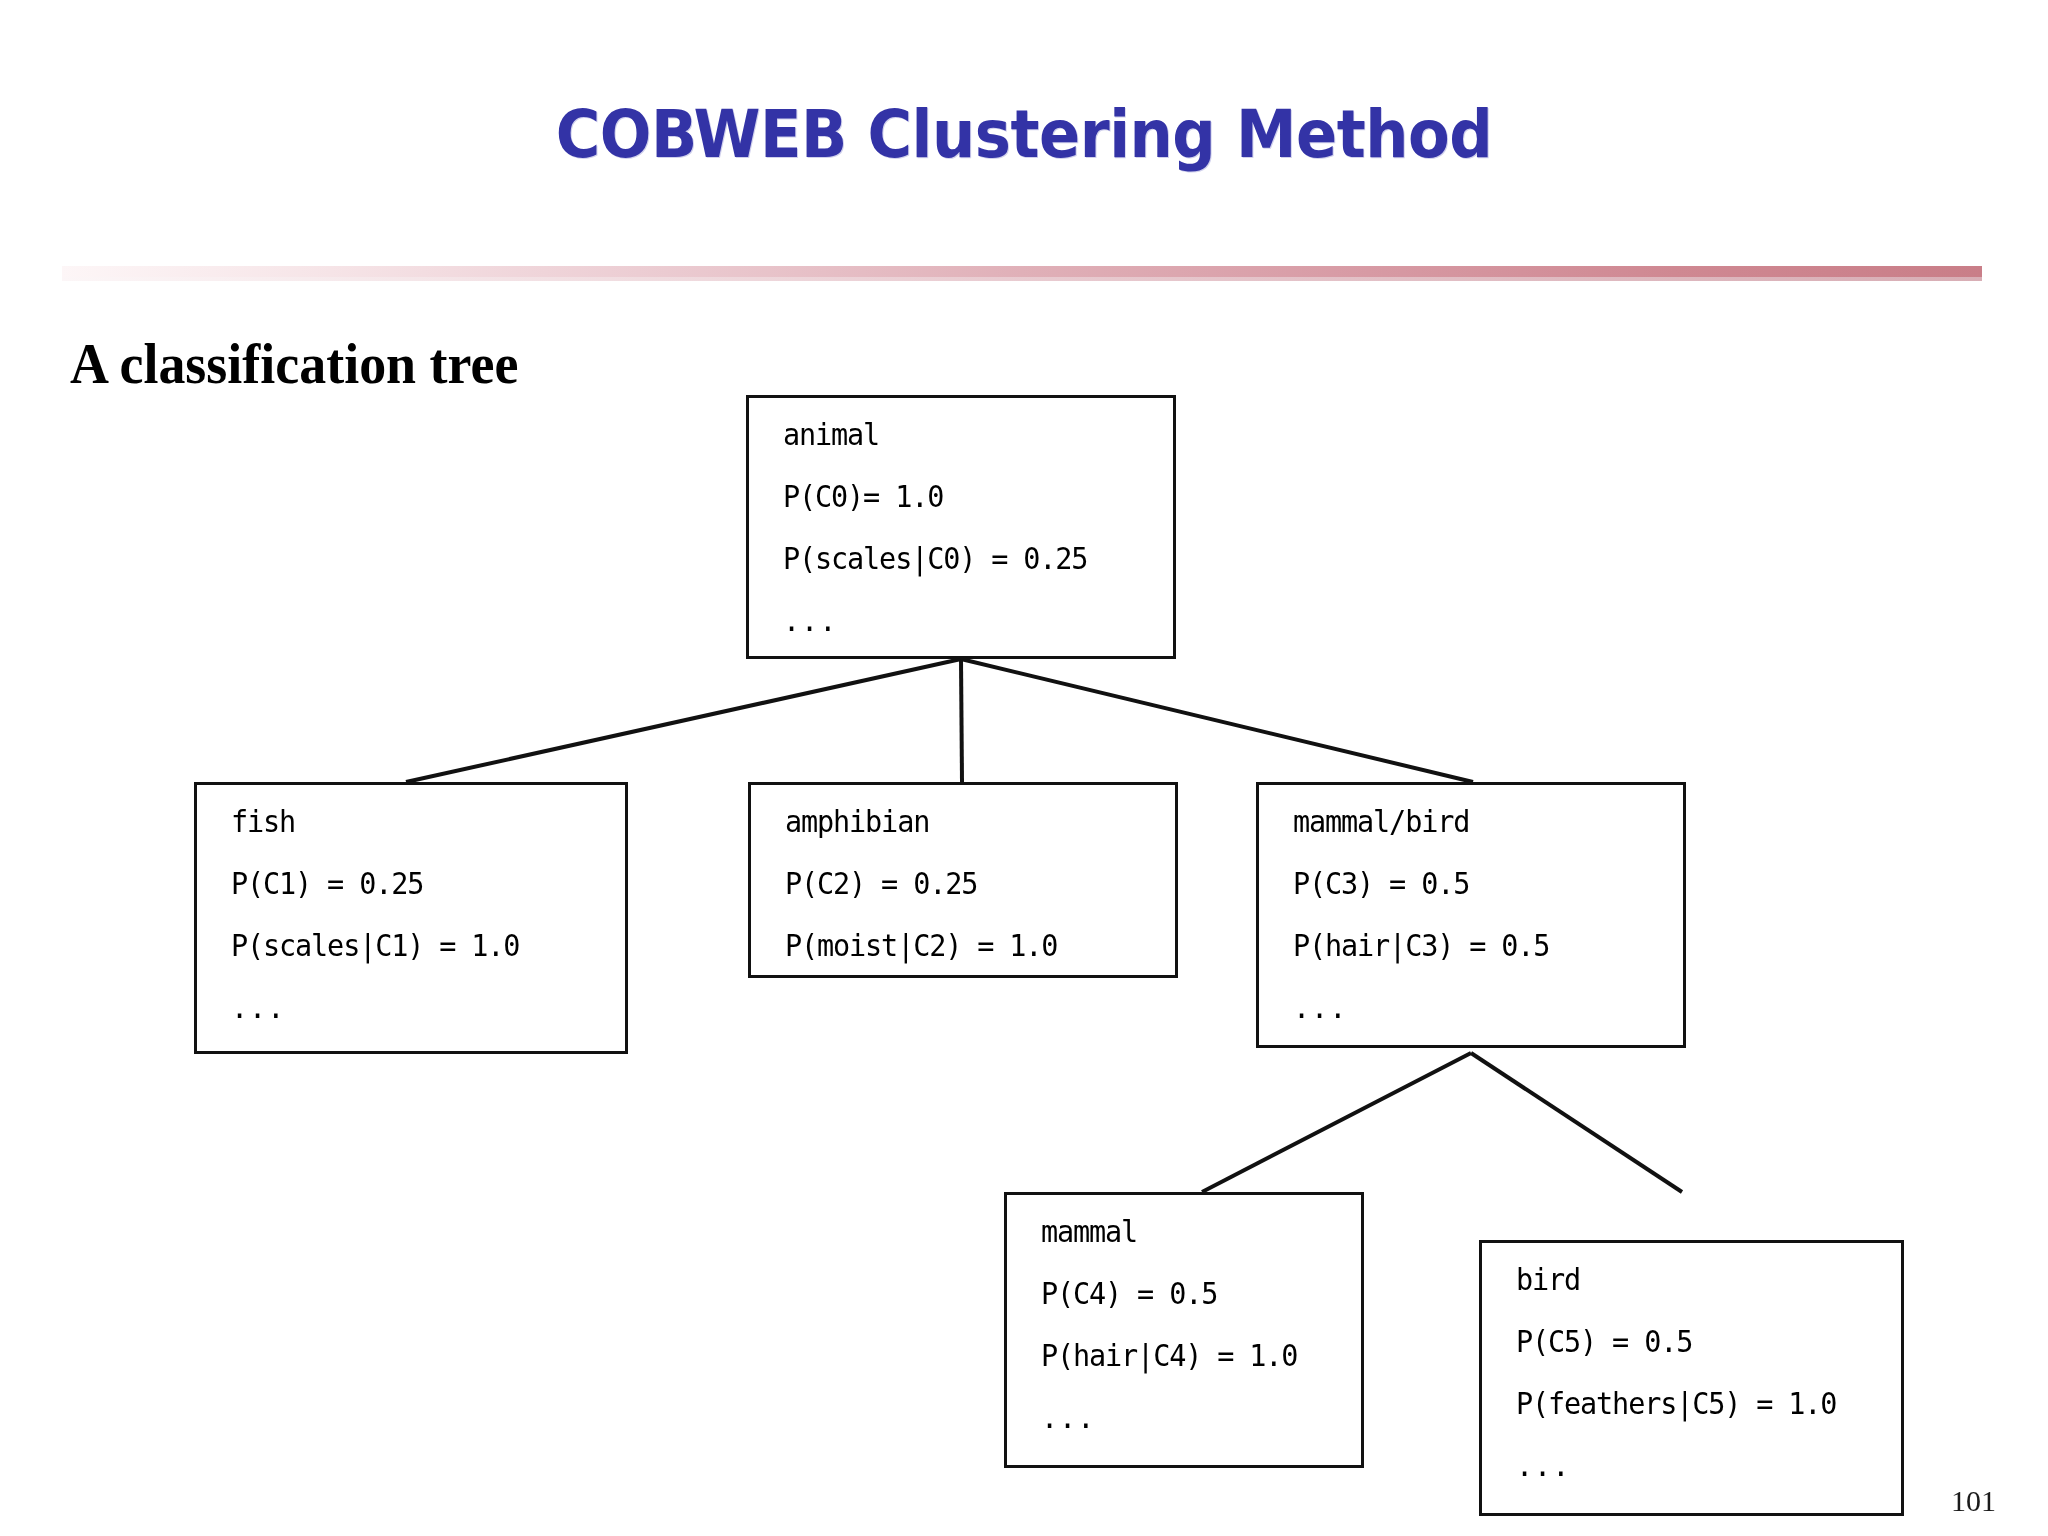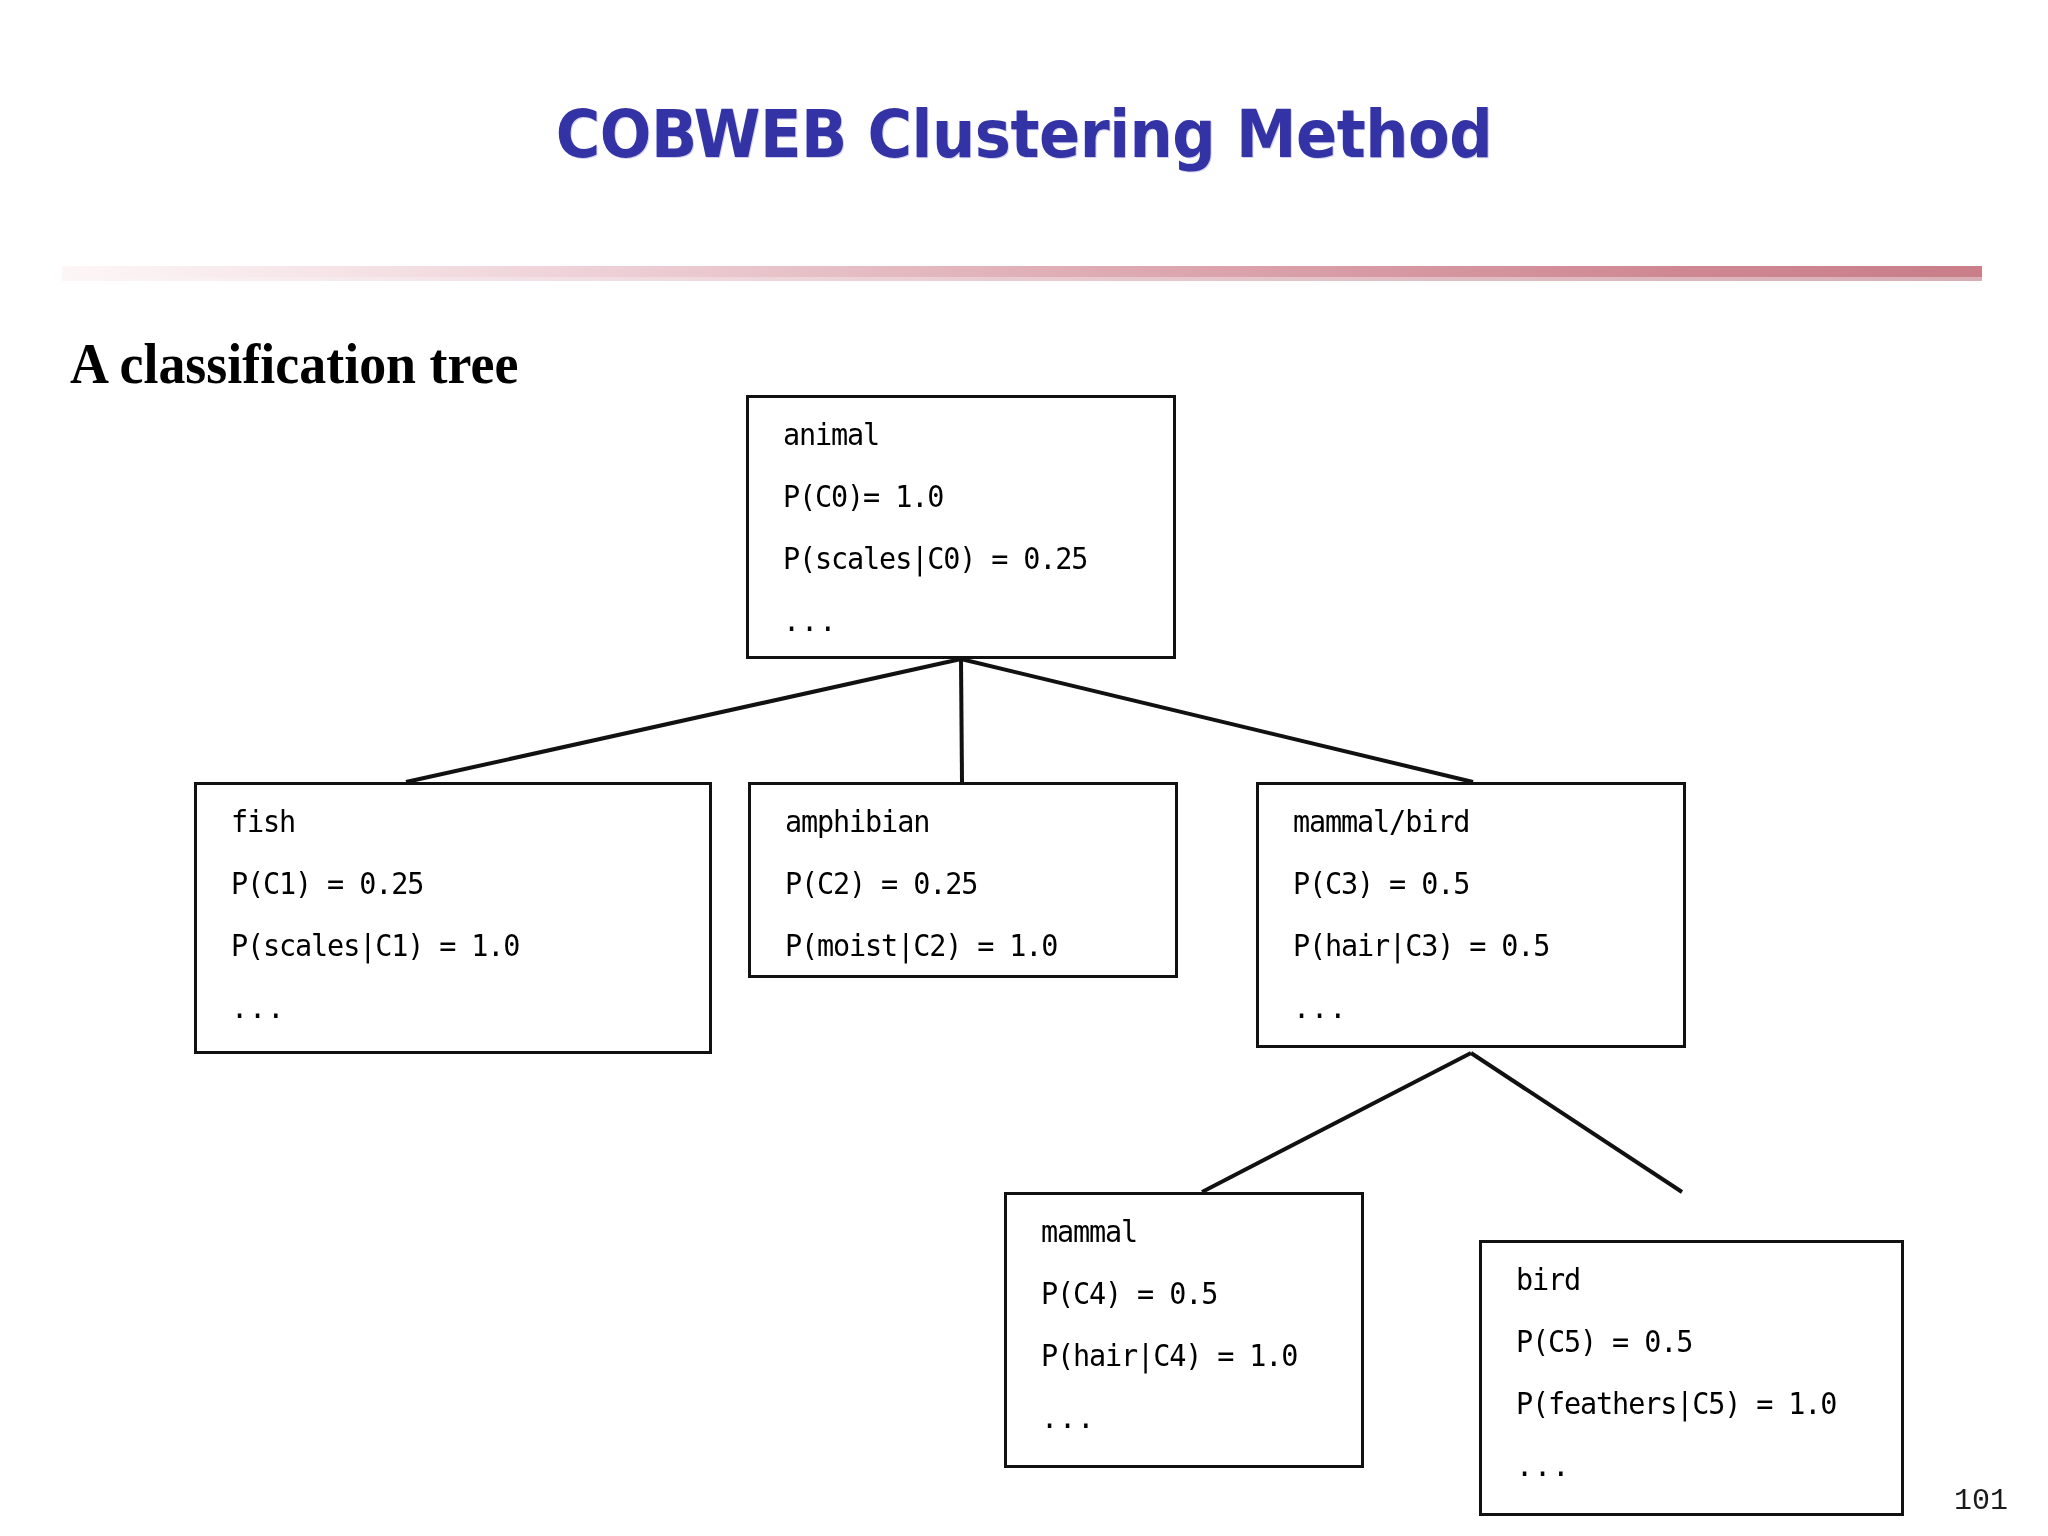--- a/index.html
+++ b/index.html
@@ -122,32 +122,32 @@
   .node-prob {
     margin-bottom: 32px;
   }
   .node-ellipsis {
     margin-top: 18px;
     letter-spacing: 1px;
   }
 
   
   #node-animal      { left: 722px;  top: 395px;  width: 430px; height: 264px; }
-  #node-fish        { left: 170px;  top: 782px;  width: 518px; height: 272px; }
+  #node-fish        { left: 170px;  top: 782px;  width: 434px; height: 272px; }
   #node-amphibian   { left: 724px;  top: 782px;  width: 430px; height: 196px; }
   #node-mammalbird  { left: 1232px; top: 782px;  width: 430px; height: 266px; }
   #node-mammal      { left: 980px;  top: 1192px; width: 360px; height: 276px; }
   #node-bird        { left: 1455px; top: 1240px; width: 425px; height: 276px; }
 
   
   #page-number {
     position: absolute;
-    right: 40px;
+    right: 52px;
     bottom: 18px;
-    font-family: Liberation Mono, monospace;
+    font-family: Liberation Serif, serif;
     font-size: 30px;
     color: #1a1a1a;
   }
 </style>
 </head>
 <body>
 
 <div id="slide-title">COBWEB Clustering Method</div>
 
 <div id="title-rule"></div>

